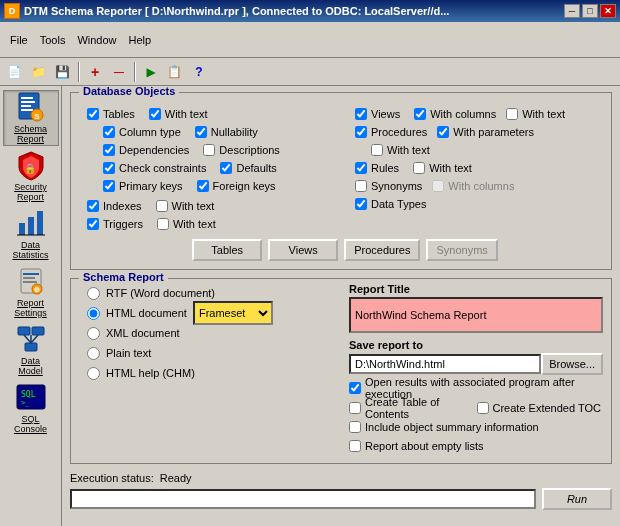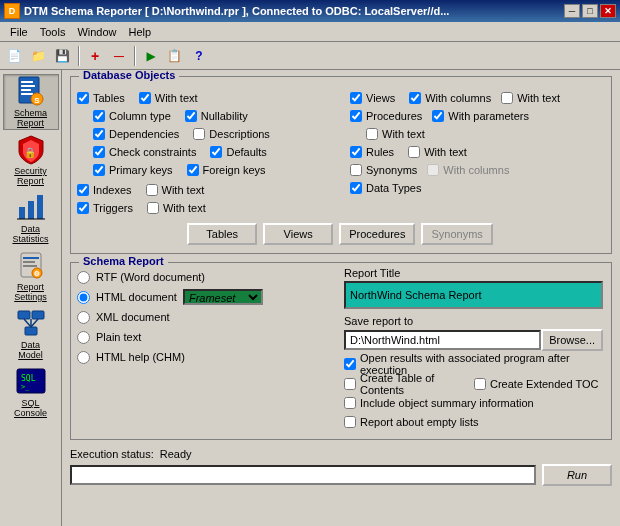--- a/index.html
+++ b/index.html
@@ -56,21 +56,21 @@
       justify-content: center;
       cursor: pointer;
       color: #000;
       font-weight: bold;
     }
     .title-btn.close { background: #cc0000; color: white; }
 
     
     .menu-bar {
       background: #d4d0c8;
-      height: 20px;
+      height: 36px;
       display: flex;
       align-items: center;
       padding: 0 4px;
       border-bottom: 1px solid #808080;
     }
     .menu-item {
       padding: 2px 6px;
       cursor: pointer;
       font-size: 11px;
     }
@@ -157,21 +157,21 @@
     .content {
       flex: 1;
       padding: 6px 8px;
       overflow: hidden;
     }
 
     
     .group-box {
       border: 1px solid #808080;
       margin-bottom: 8px;
-      padding: 4px 8px 8px 6px;
+      padding: 4px 8px 8px 16px;
       position: relative;
       background: #d4d0c8;
     }
     .group-label {
       position: absolute;
       top: -8px;
       left: 8px;
       background: #d4d0c8;
       padding: 0 4px;
       font-size: 11px;
@@ -221,22 +221,22 @@
       gap: 6px;
       height: 20px;
     }
     .radio-row input[type="radio"] {
       margin: 0;
     }
 
     
     .text-input {
       width: 100%;
-      height: 28px;
-      background: #14b8a6;
+      height: 36px;
+      background: #fca5a5;
       border: 2px inset #808080;
       padding: 1px 4px;
       font-size: 11px;
     }
 
     
     .schema-cols {
       display: grid;
       grid-template-columns: 1fr 1fr;
       gap: 8px;
@@ -244,31 +244,30 @@
 
     .db-top-row {
       display: flex;
       gap: 20px;
       margin-top: 8px;
     }
     .db-left { flex: 1; }
     .db-right { flex: 1; }
 
     select.frameset-select {
-      height: 16px;
-      font-size: 11px;
-      background: #15803d;
+      height: 24px;
+      font-size: 11px;
+      background: #fde047;
       border: 2px inset #808080;
       width: 80px;
-      font-style: italic;
     }
 
     .report-title-label {
       font-size: 11px;
-      font-weight: normal;
+      font-weight: bold;
       margin-bottom: 2px;
     }
     .save-row {
       display: flex;
       align-items: center;
     }
     .save-input {
       flex: 1;
       height: 20px;
       background: white;

